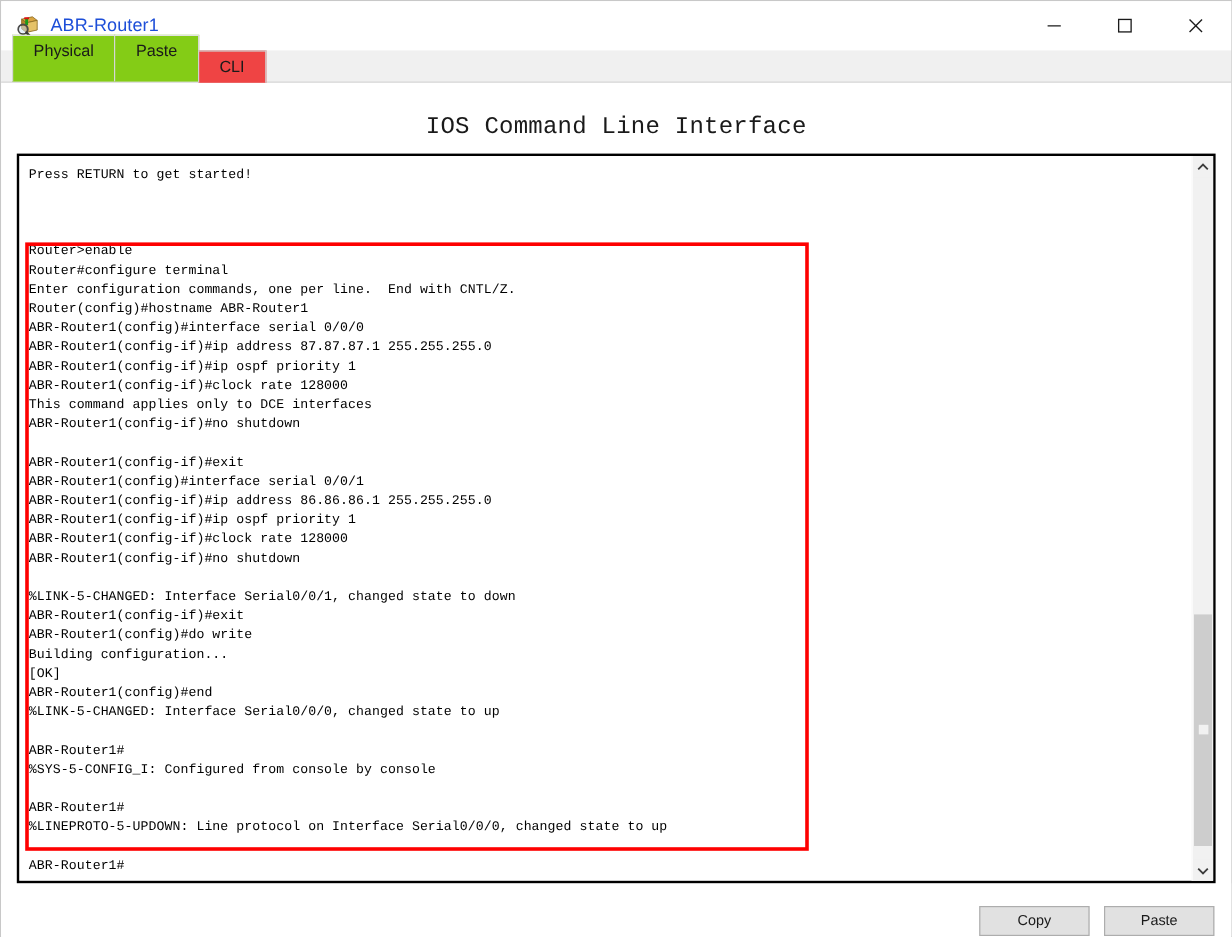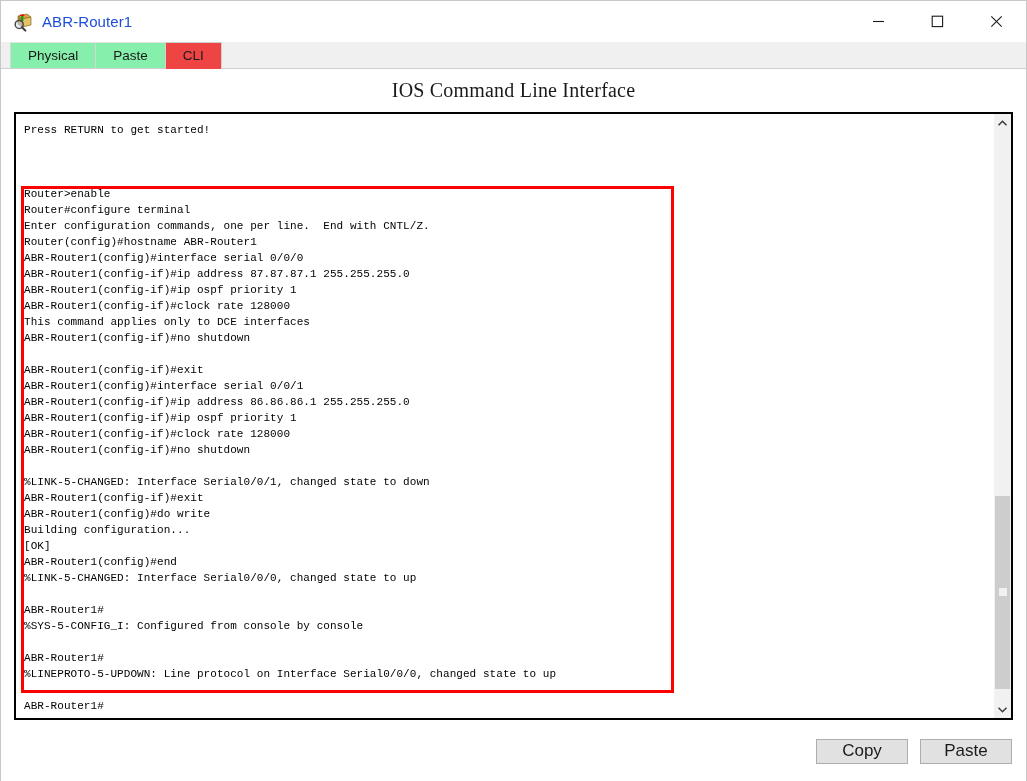--- a/index.html
+++ b/index.html
@@ -78,26 +78,26 @@
     min-height: 27px;
     background: #f0f0f0;
     border-bottom: 1px solid #d0d0d0;
     display: flex;
     align-items: flex-end;
     padding-left: 9px;
     box-sizing: border-box;
     position: relative;
   }
   .tab {
-    height: 26px;
+    height: 39px;
     line-height: 26px;
     padding: 0 17px;
     font-size: 13.5px;
     color: #1a1a1a;
-    background: #86efac;
+    background: #84cc16;
     border-left: 1px solid #d6d6d6;
     border-right: 1px solid #d6d6d6;
     border-top: 1px solid #e2e2e2;
     box-sizing: border-box;
     margin-right: -1px;
     position: relative;
     cursor: default;
     white-space: nowrap;
   }
   .tab.active {
@@ -116,24 +116,24 @@
   #panel {
     flex: 1;
     background: #ffffff;
     position: relative;
     display: flex;
     flex-direction: column;
   }
 
   #panel-title {
     text-align: center;
-    font-family: Liberation Serif, serif;
+    font-family: Liberation Mono, monospace;
     font-size: 20px;
     color: #1a1a1a;
-    padding-top: 10px;
+    padding-top: 26px;
     padding-bottom: 10px;
     letter-spacing: 0.2px;
   }
 
   
   #terminal-wrap {
     margin: 0 13px 0 13px;
     border: 2px solid #000000;
     background: #ffffff;
     position: relative;
@@ -227,21 +227,21 @@
     padding-right: 14px;
     gap: 12px;
     box-sizing: border-box;
   }
   .btn {
     width: 92px;
     height: 25px;
     background: #e1e1e1;
     border: 1px solid #adadad;
     font-family: "Liberation Sans", sans-serif;
-    font-size: 17px;
+    font-size: 12px;
     color: #1a1a1a;
     cursor: default;
     padding: 0;
     border-radius: 0;
   }
 </style>
 </head>
 <body>
 
 <div id="window">

